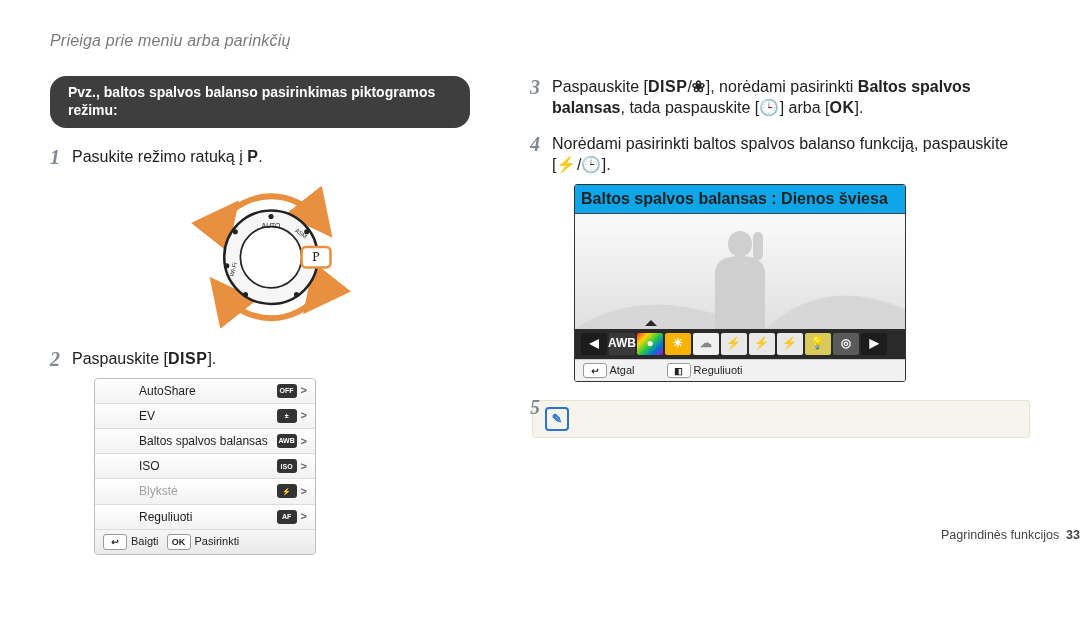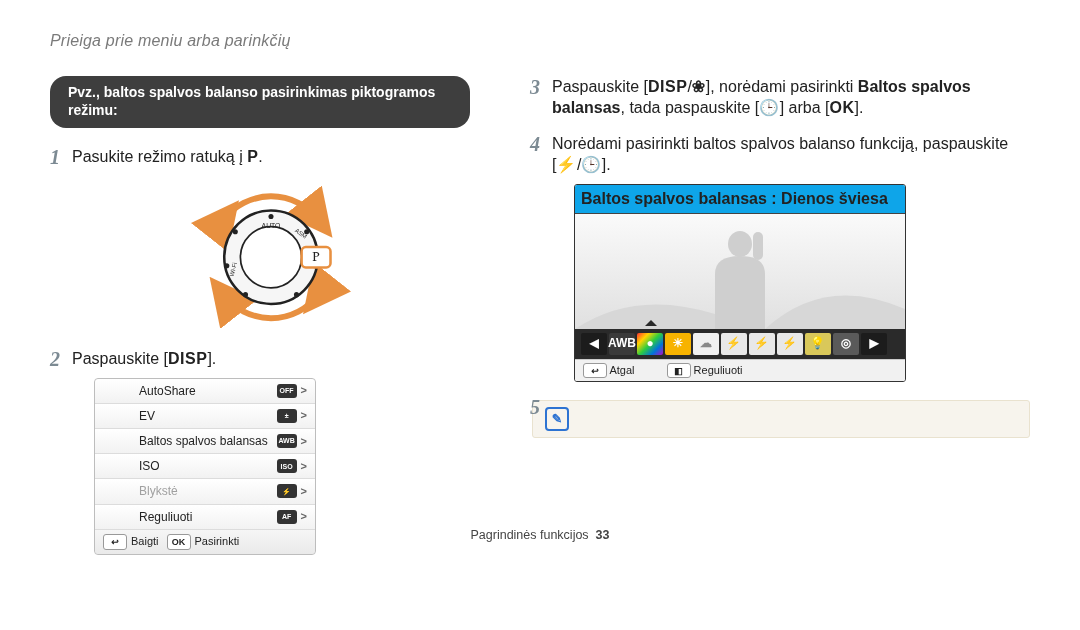--- a/index.html
+++ b/index.html
@@ -160,21 +160,21 @@
     font-size: 12.5px;
   }
   .note .noteicon {
     width: 20px; height: 20px; border: 2px solid #2d73d2; border-radius: 4px;
     display:flex; align-items:center; justify-content:center;
     color:#2d73d2; font-weight:800;
     font-family: Georgia, serif;
   }
   .footer-center {
     position: absolute; bottom: 14px; left: 0; right: 0;
-    text-align: center; font-size: 12.5px; color: #444;
+    text-align: right; font-size: 12.5px; color: #444;
   }
 </style>
 </head>
 <body>
 
 <div class="page">
   <div class="breadcrumb">Prieiga prie meniu arba parinkčių</div>
 
   <div class="columns">
 

